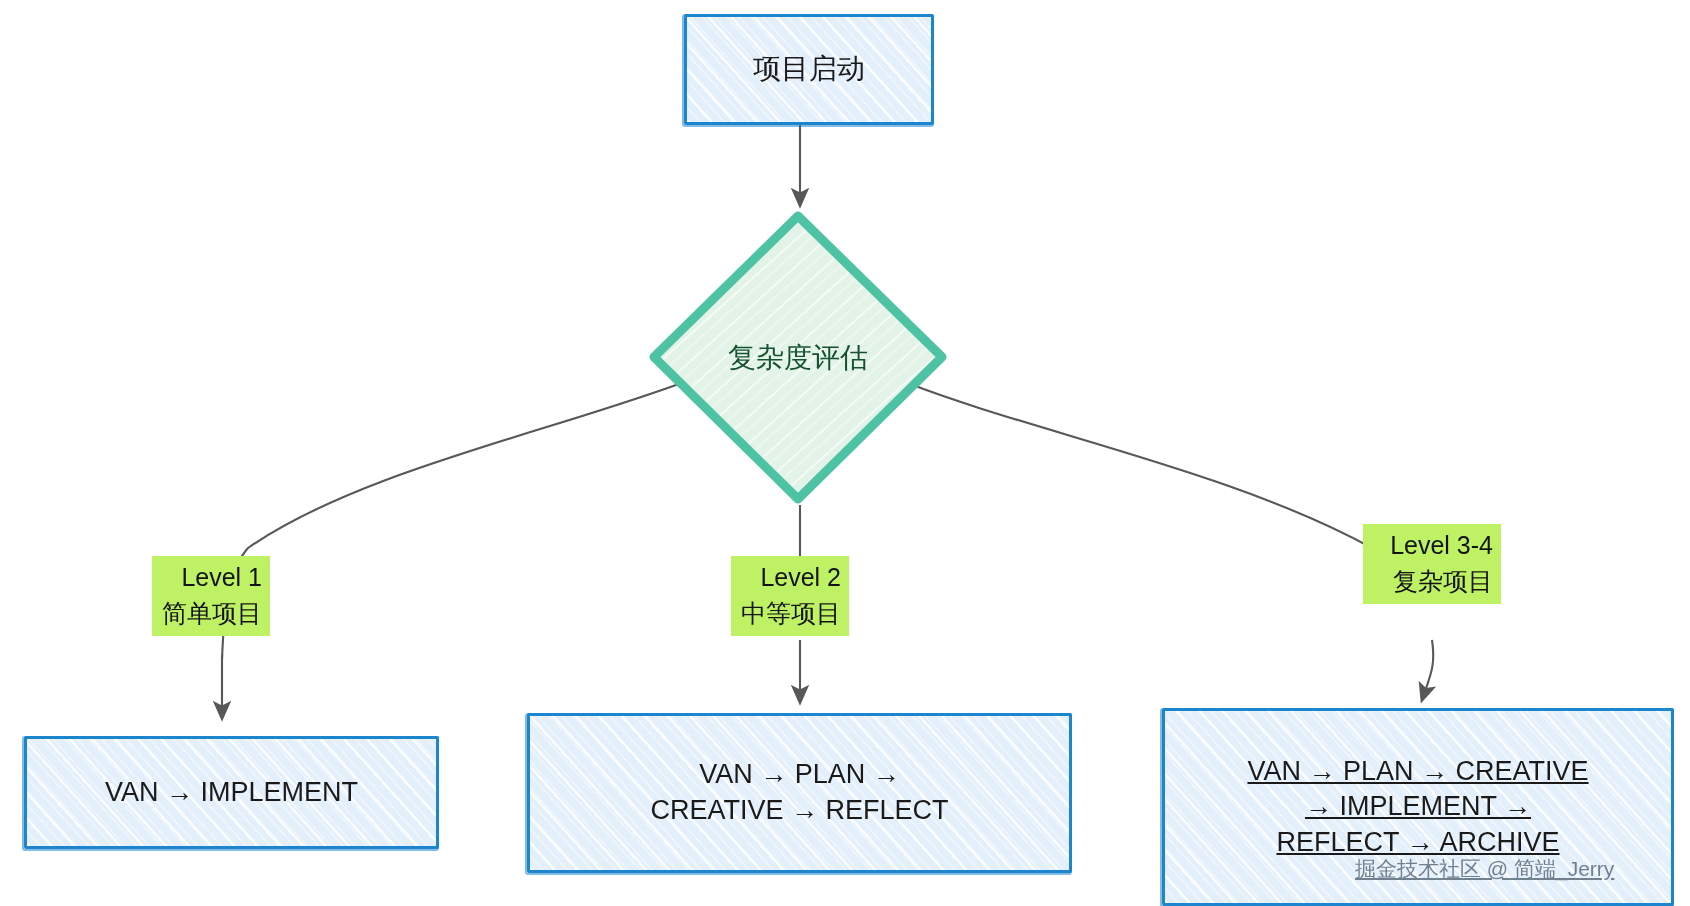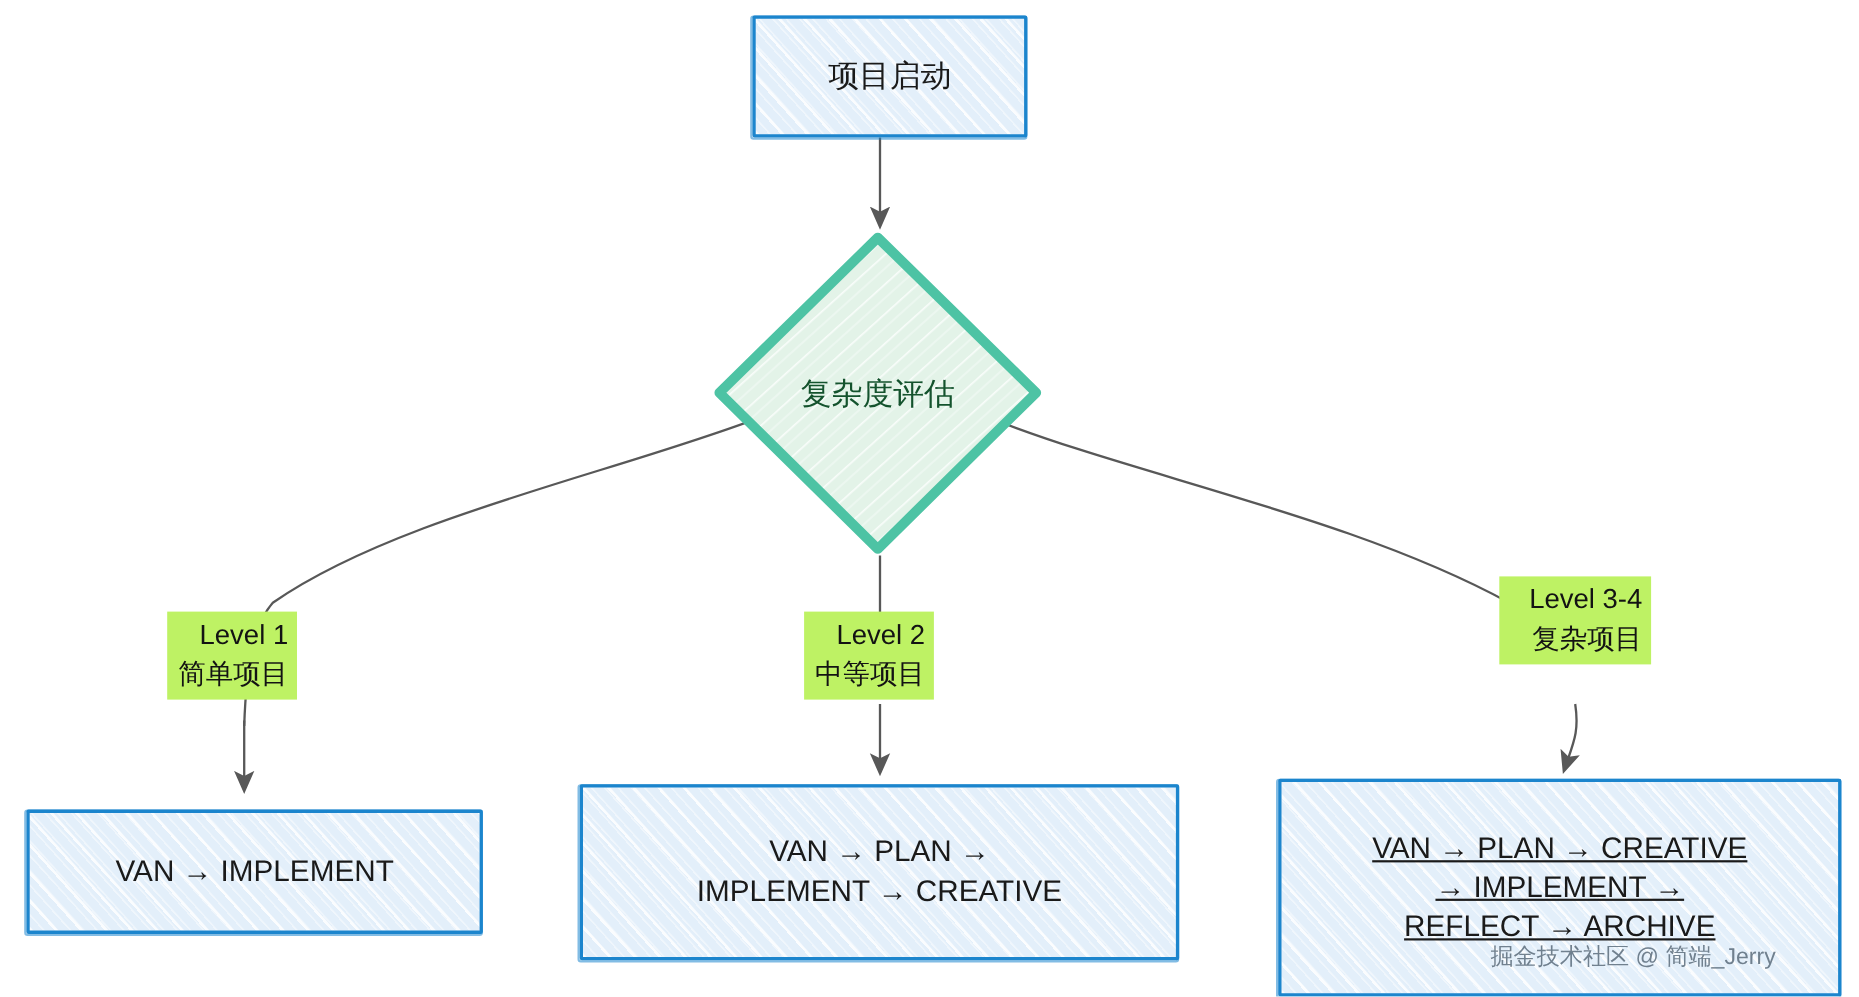--- a/index.html
+++ b/index.html
@@ -178,24 +178,24 @@
 
   <div class="edge-label fs-lbl" style="left:1363px; top:524px; width:138px;">Level 3-4
 复杂项目</div>
 
   <div class="node box" id="node-level1" style="left:24px; top:736px; width:415px; height:113px;">
     <div class="node-text fs-box">VAN → IMPLEMENT</div>
   </div>
 
   <div class="node box" id="node-level2" style="left:527px; top:713px; width:545px; height:160px;">
     <div class="node-text fs-box">VAN → PLAN →
-IMPLEMENT → CREATIVE</div>
+CREATIVE → REFLECT</div>
   </div>
 
   <div class="node box" id="node-level34" style="left:1162px; top:708px; width:512px; height:198px;text-decoration:underline;">
     <div class="node-text fs-box">VAN → PLAN → CREATIVE
 → IMPLEMENT →
 REFLECT → ARCHIVE</div>
   </div>
 
-  <div class="watermark fs-wm" style="left:1355px; top:855px;">掘金技术社区 @ 简端_Jerry</div>
+  <div class="watermark fs-wm" style="left:1355px; top:855px;text-decoration:underline;">掘金技术社区 @ 简端_Jerry</div>
 
 </div>
 
 </body></html>

